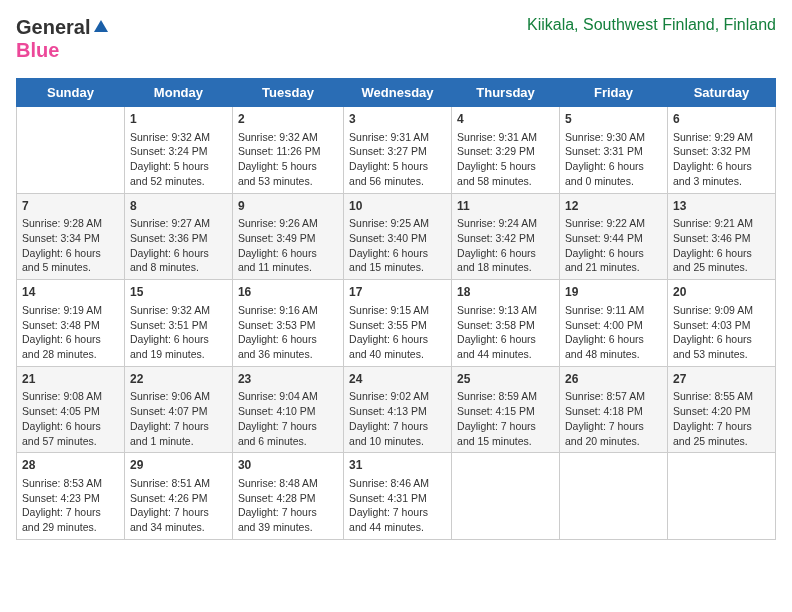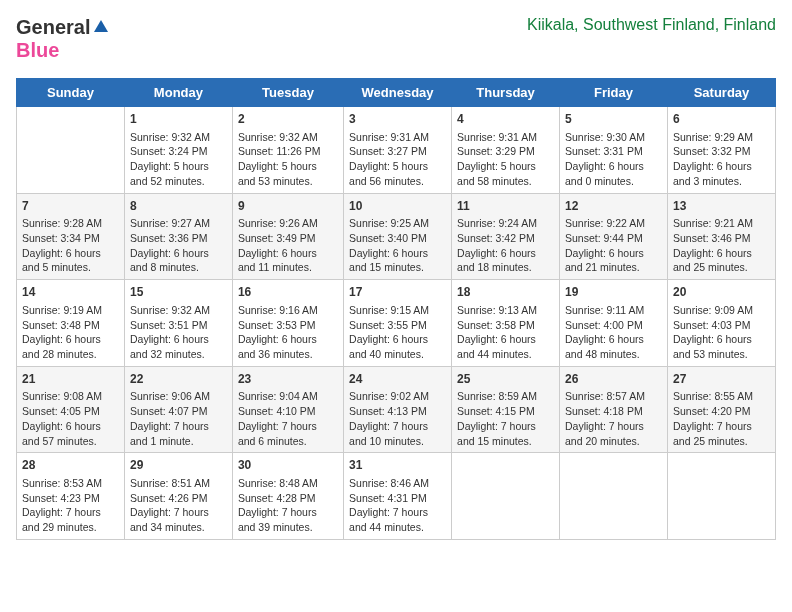--- a/index.html
+++ b/index.html
@@ -223,21 +223,21 @@
           <div>Sunrise: 9:19 AM</div>
           <div>Sunset: 3:48 PM</div>
           <div>Daylight: 6 hours</div>
           <div>and 28 minutes.</div>
         </td>
         <td>
           <span class="day-number">15</span>
           <div>Sunrise: 9:32 AM</div>
           <div>Sunset: 3:51 PM</div>
           <div>Daylight: 6 hours</div>
-          <div>and 32 minutes.</div>
+          <div>and 19 minutes.</div>
         </td>
         <td>
           <span class="day-number">16</span>
           <div>Sunrise: 9:16 AM</div>
           <div>Sunset: 3:53 PM</div>
           <div>Daylight: 6 hours</div>
           <div>and 36 minutes.</div>
         </td>
         <td>
           <span class="day-number">17</span>

